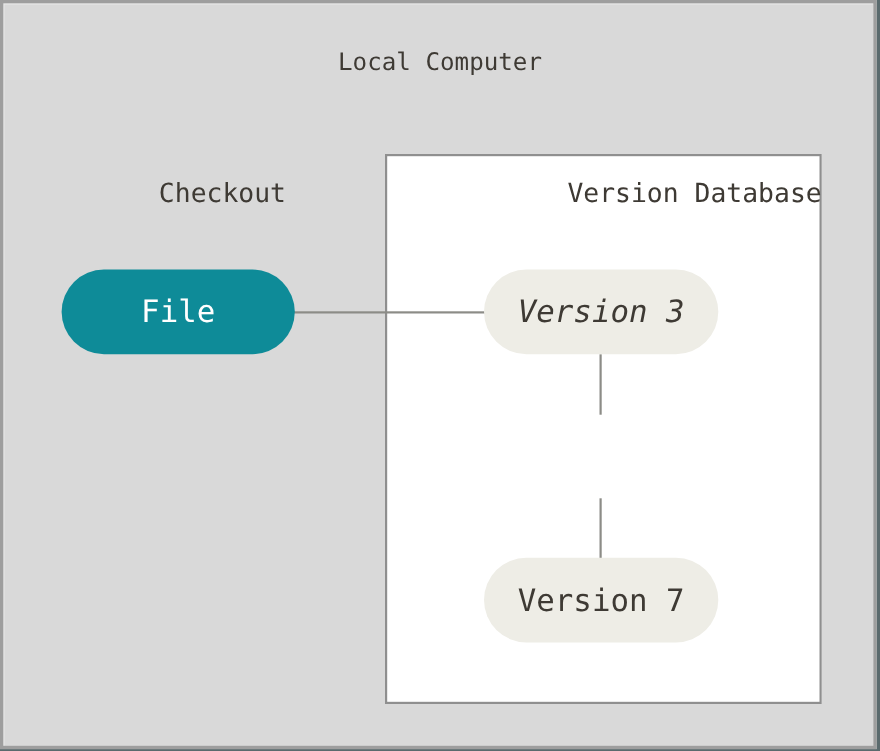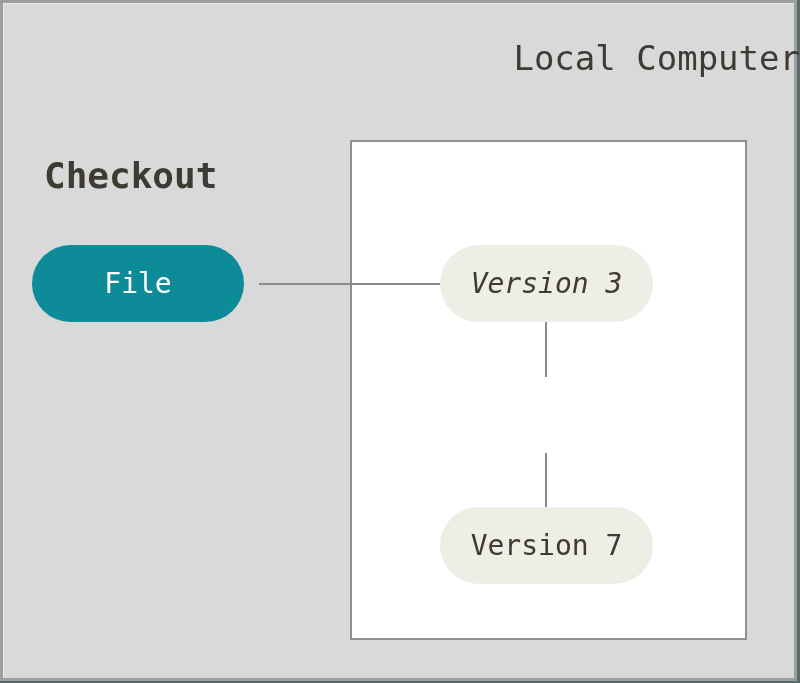--- a/index.html
+++ b/index.html
@@ -32,32 +32,31 @@
     background: var(--background, #d9d9d9);
     box-shadow: inset 1px 1px 0 0 rgba(255, 255, 255, 0.45);
   }
   .diagram-title {
     position: absolute;
     left: 0;
     top: 38px;
     width: 800px;
     height: 40px;
     line-height: 40px;
-    text-align: right;
-    font-size: 34px;
+    text-align: center;
+    font-size: 22px;
     color: var(--text, #3e3a34);
     white-space: pre;
   }
   .label {
     position: absolute;
-    font-size: 36px;
+    font-size: 24px;
     color: var(--text, #3e3a34);
-    text-align: left;
+    text-align: right;
     white-space: pre;
-    font-weight: bold;
   }
   .checkout-label {
     left: 44px;
     top: 160px;
     width: 216px;
     height: 32px;
     line-height: 32px;
   }
   .vdb-box {
     position: absolute;
@@ -102,21 +101,21 @@
     position: absolute;
     height: 77px;
     border-radius: 39px;
     display: flex;
     align-items: center;
     justify-content: center;
     font-size: 28px;
     white-space: pre;
   }
   .pill-file {
-    left: 32px;
+    left: 56px;
     top: 245px;
     width: 212px;
     background: var(--file-fill, #0e8b98);
     color: var(--file-text, #ffffff);
   }
   .pill-version {
     left: 440px;
     width: 213px;
     background: var(--version-fill, #eeede6);
     color: var(--text, #3e3a34);
@@ -131,20 +130,21 @@
 <div class="frame">
 
   <div class="surface"></div>
 
   <div class="diagram-title">Local Computer</div>
 
   <div class="label checkout-label">Checkout</div>
 
   <div class="vdb-box"></div>
 
+  <div class="label vdb-title">Version Database</div>
 
   <div class="connector conn-h"></div>
 
   <div class="connector conn-v1"></div>
 
   <div class="connector conn-v2"></div>
 
   <div class="pill pill-file">File</div>
 
   <div class="pill pill-version pos-v3">Version 3</div>

